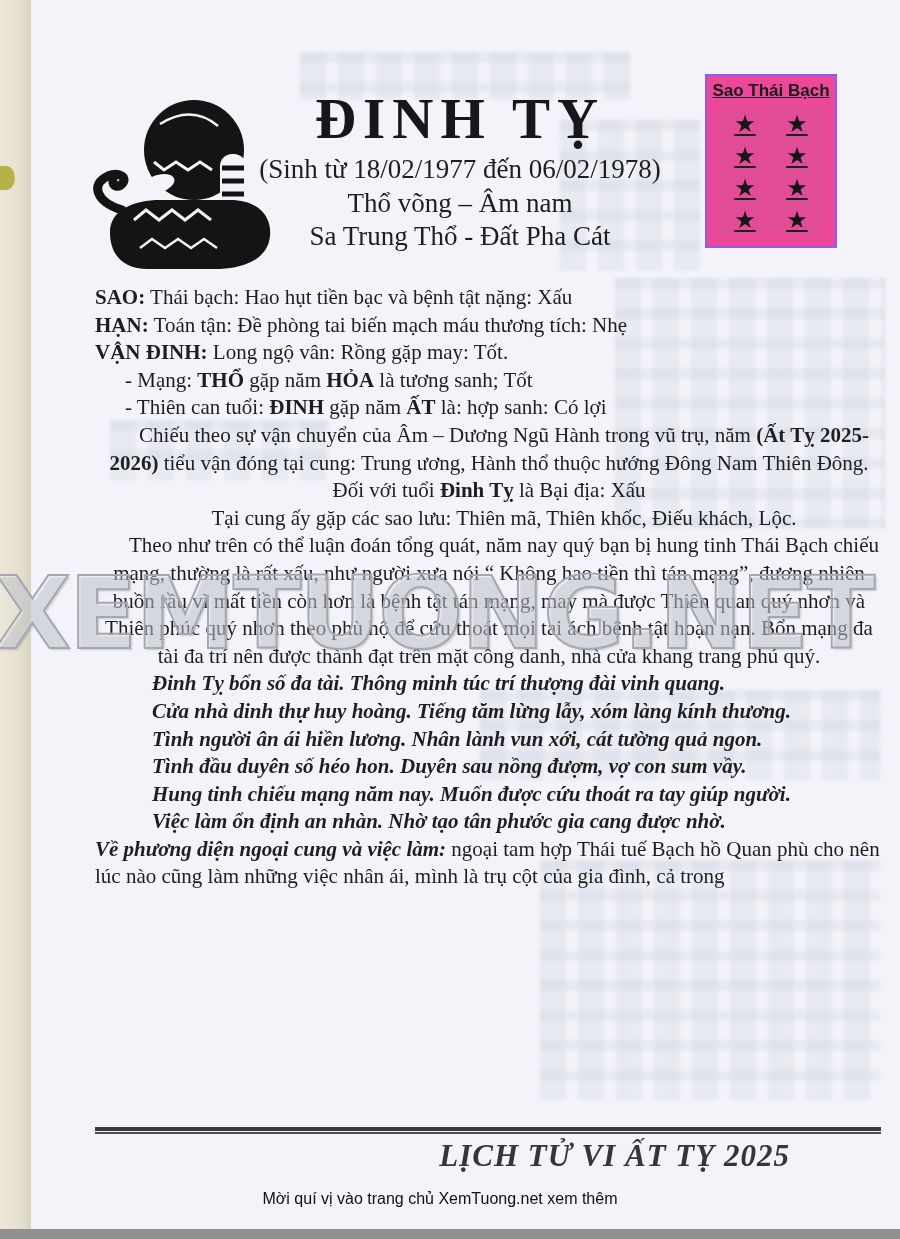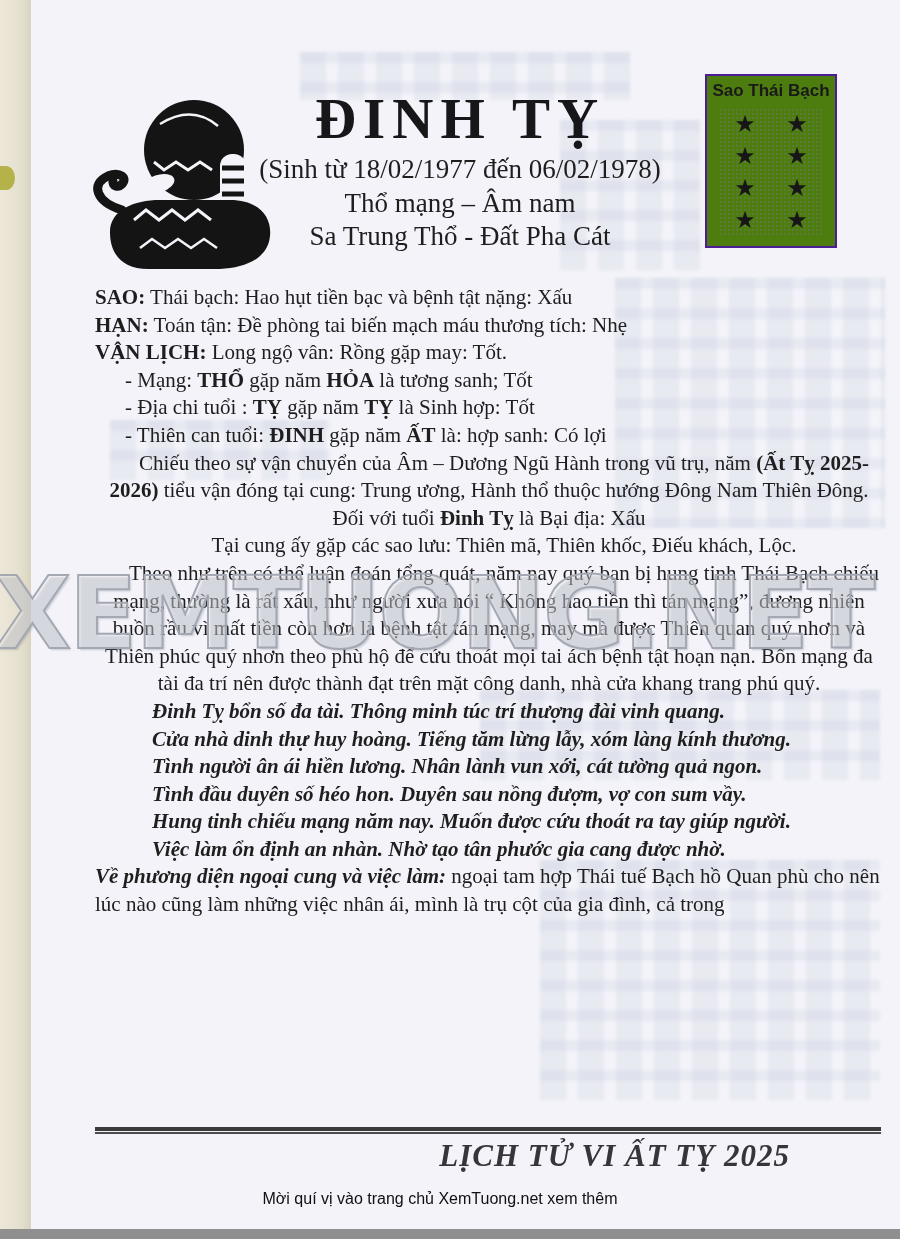--- a/index.html
+++ b/index.html
@@ -23,21 +23,21 @@
   .header-block{position:absolute;left:250px;top:88px;width:420px;text-align:center;z-index:3;}
   .main-title{font-size:57px;font-weight:bold;letter-spacing:7px;color:#17171a;line-height:62px;}
   .age-line{font-size:31px;margin-top:8px;}
   .birth-line{font-size:27px;margin-top:4px;white-space:nowrap;}
   .mang-line{font-size:27px;margin-top:3px;}
   .mang-detail{font-size:27px;margin-top:2px;}
   
   .snake{position:absolute;left:82px;top:92px;width:190px;height:180px;z-index:3;}
   
   .star-box{position:absolute;left:705px;top:74px;width:128px;height:170px;
-    border:2px solid #4c1d95;background:#4d7c0f;z-index:3;}
+    border:2px solid #8b5cf6;background:#ec4899;z-index:3;text-decoration:underline;}
   .star-box-title{font-family:"Liberation Sans", sans-serif;font-weight:bold;
     font-size:17px;text-align:center;margin-top:5px;color:#1a1a1a;}
   .star-grid{margin:7px auto 0 auto;width:104px;height:128px;
     display:grid;grid-template-columns:1fr 1fr;align-items:center;justify-items:center;
     background-image:radial-gradient(rgba(120,120,130,.35) 1px, transparent 1px);
     background-size:4px 4px;}
   .star{font-size:24px;color:#161616;line-height:1;}
   
   .content{position:absolute;left:95px;top:284px;width:788px;z-index:3;
     font-size:21px;line-height:27.6px;}
@@ -84,44 +84,43 @@
   <ellipse cx="76" cy="92" rx="17" ry="9" fill="#f3f3f9" transform="rotate(-18 76 92)"></ellipse>
   <path d="M78 32 q32 -20 58 2" fill="none" stroke="#f3f3f9" stroke-width="2.5"></path>
   <path d="M72 70 l10 8 l12 -8 l12 8 l12 -8 l12 8" fill="none" stroke="#f3f3f9" stroke-width="3"></path>
   <path d="M52 128 l12 -10 l13 10 l13 -10 l13 10 l13 -10 l13 10" fill="none" stroke="#f3f3f9" stroke-width="3"></path>
   <path d="M58 156 l12 -9 l13 9 l13 -9 l13 9 l13 -9 l13 9" fill="none" stroke="#f3f3f9" stroke-width="2.5"></path>
 </svg>
 
 <div class="header-block">
   <div class="main-title">ĐINH TỴ</div>
   <div class="birth-line">(Sinh từ 18/02/1977 đến 06/02/1978)</div>
-  <div class="mang-line">Thổ mạng – Âm nam</div>
+  <div class="mang-line">Thổ võng – Âm nam</div>
   <div class="mang-detail">Sa Trung Thổ - Đất Pha Cát</div>
 </div>
 
 <div class="star-box">
   <div class="star-box-title">Sao Thái Bạch</div>
   <div class="star-grid">
     <span class="star">★</span>
     <span class="star">★</span>
     <span class="star">★</span>
     <span class="star">★</span>
     <span class="star">★</span>
     <span class="star">★</span>
     <span class="star">★</span>
     <span class="star">★</span>
   </div>
 </div>
 
 <div class="content">
   <div class="info-line"><span style="font-weight: bold;">SAO:</span><span> Thái bạch: Hao hụt tiền bạc và bệnh tật nặng: Xấu</span></div>
   <div class="info-line"><span style="font-weight: bold;">HẠN:</span><span> Toán tận: Đề phòng tai biến mạch máu thương tích: Nhẹ</span></div>
-  <div class="info-line"><span style="font-weight: bold;">VẬN LỊCH:</span><span> Long ngộ vân: Rồng gặp may: Tốt.</span></div>
+  <div class="info-line"><span style="font-weight: bold;">VẬN ĐINH:</span><span> Long ngộ vân: Rồng gặp may: Tốt.</span></div>
   <div class="info-line dash"><span>- Mạng: </span><span style="font-weight: bold;">THỔ</span><span> gặp năm </span><span style="font-weight: bold;">HỎA</span><span> là tương sanh; Tốt</span></div>
-  <div class="info-line dash"><span>- Địa chi tuổi : </span><span style="font-weight: bold;">TỴ</span><span> gặp năm </span><span style="font-weight: bold;">TỴ</span><span> là Sinh hợp: Tốt</span></div>
   <div class="info-line dash"><span>- Thiên can tuổi: </span><span style="font-weight: bold;">ĐINH</span><span> gặp năm </span><span style="font-weight: bold;">ẤT</span><span> là: hợp sanh: Có lợi</span></div>
 
   <p class="para"><span>Chiếu theo sự vận chuyển của Âm – Dương Ngũ Hành trong vũ trụ, năm </span><span style="font-weight: bold;">(Ất Tỵ 2025-2026)</span><span> tiểu vận đóng tại cung: Trung ương, Hành thổ thuộc hướng Đông Nam Thiên Đông. Đối với tuổi </span><span style="font-weight: bold;">Đinh Tỵ</span><span> là Bại  địa: Xấu</span></p>
   <p class="para"><span>Tại cung ấy gặp các sao lưu: Thiên mã, Thiên khốc, Điếu khách, Lộc.</span></p>
   <p class="para"><span>Theo như trên có thể luận đoán tổng quát, năm nay quý bạn bị hung tinh Thái Bạch chiếu mạng, thường là rất xấu, như người xưa nói “ Không hao tiền thì tán mạng”, đương nhiên buồn rầu vì mất tiền còn hơn là bệnh tật tán mạng, may mà được Thiên quan quý nhơn và Thiên phúc quý nhơn theo phù hộ để cứu thoát mọi tai ách bệnh tật hoạn nạn. Bổn mạng đa tài đa trí nên được thành đạt trên mặt công danh, nhà cửa khang trang phú quý.</span></p>
 
   <div class="verse">Đinh Tỵ bổn số đa tài. Thông minh túc trí thượng đài vinh quang.</div>
   <div class="verse">Cửa nhà dinh thự huy hoàng. Tiếng tăm lừng lẫy, xóm làng kính thương.</div>
   <div class="verse">Tình người ân ái hiền lương. Nhân lành vun xới, cát tường quả ngon.</div>
   <div class="verse">Tình đầu duyên số héo hon. Duyên sau nồng đượm, vợ con sum vầy.</div>

